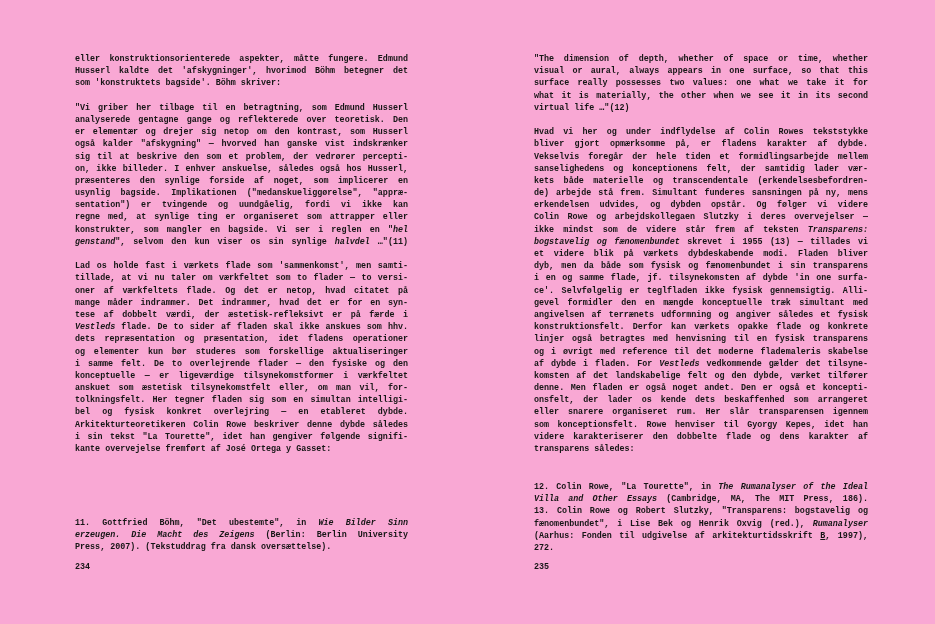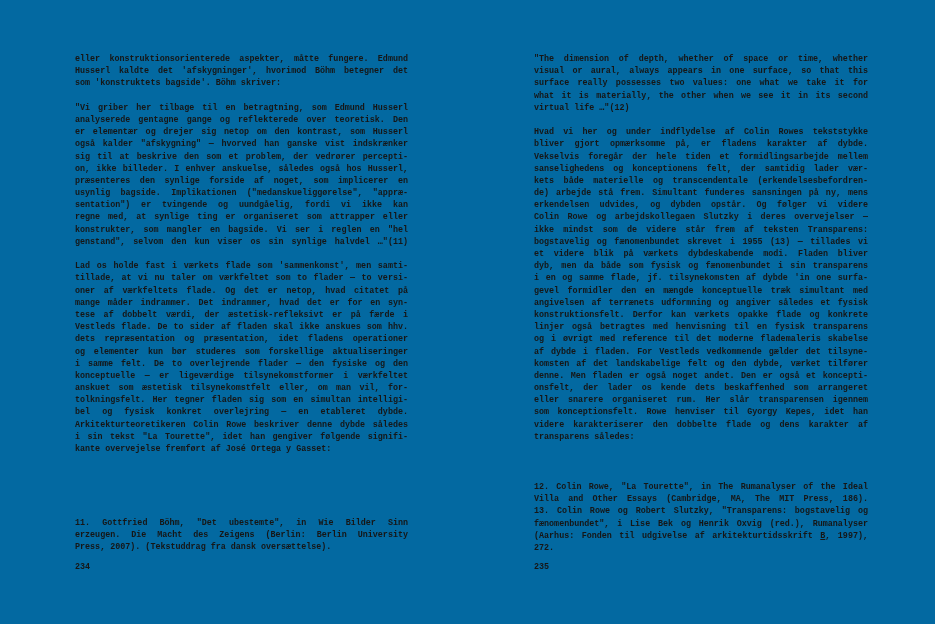--- a/index.html
+++ b/index.html
@@ -1,40 +1,40 @@
 <!DOCTYPE html>
 <html><head>
 <meta charset="utf-8">
 <style>
   html, body { margin: 0; padding: 0; background: #ffffff; }
   .spread {
     position: relative;
     width: 935px;
     height: 624px;
-    background: #0369a1;
+    background: #f9a8d4;
     font-family: "Liberation Mono", "DejaVu Sans Mono", monospace;
     font-weight: bold;
     color: #161616;
     font-size: 8.4px;
     overflow: hidden;
   }
   .textcol { position: absolute; top: 53px; }
   .col-left  { left: 75px;  width: 333px; }
   .col-right { left: 534px; width: 334px; }
   .para + .para { margin-top: 12.2px; }
   .line {
     height: 12.2px;
     line-height: 12.2px;
     text-align: justify;
     text-align-last: justify;
     overflow: hidden;
     white-space: normal;
   }
   .line.endline { text-align-last: left; }
-  .it { }
+  .it { font-style: italic; }
   .un { text-decoration: underline; }
   .footnote-block { position: absolute; }
   .fn-left  { top: 517px; left: 75px;  width: 333px; }
   .fn-right { top: 481px; left: 534px; width: 334px; }
   .pagenum {
     position: absolute;
     top: 561px;
     height: 12.2px;
     line-height: 12.2px;
   }
@@ -110,20 +110,21 @@
           <div class="line"><span>sanselighedens og konceptionens felt, der samtidig lader vær-</span></div>
           <div class="line"><span>kets både materielle og transcendentale (erkendelsesbefordren-</span></div>
           <div class="line"><span>de) arbejde stå frem. Simultant funderes sansningen på ny, mens</span></div>
           <div class="line"><span>erkendelsen udvides, og dybden opstår. Og følger vi videre</span></div>
           <div class="line"><span>Colin Rowe og arbejdskollegaen Slutzky i deres overvejelser —</span></div>
           <div class="line"><span>ikke mindst som de videre står frem af teksten </span><span class="it">Transparens:</span></div>
           <div class="line"><span class="it">bogstavelig og fænomenbundet</span><span> skrevet i 1955 (13) — tillades vi</span></div>
           <div class="line"><span>et videre blik på værkets dybdeskabende modi. Fladen bliver</span></div>
           <div class="line"><span>dyb, men da både som fysisk og fænomenbundet i sin transparens</span></div>
           <div class="line"><span>i en og samme flade, jf. tilsynekomsten af dybde 'in one surfa-</span></div>
+          <div class="line"><span>ce'. Selvfølgelig er teglfladen ikke fysisk gennemsigtig. Alli-</span></div>
           <div class="line"><span>gevel formidler den en mængde konceptuelle træk simultant med</span></div>
           <div class="line"><span>angivelsen af terrænets udformning og angiver således et fysisk</span></div>
           <div class="line"><span>konstruktionsfelt. Derfor kan værkets opakke flade og konkrete</span></div>
           <div class="line"><span>linjer også betragtes med henvisning til en fysisk transparens</span></div>
           <div class="line"><span>og i øvrigt med reference til det moderne flademaleris skabelse</span></div>
           <div class="line"><span>af dybde i fladen. For </span><span class="it">Vestleds</span><span> vedkommende gælder det tilsyne-</span></div>
           <div class="line"><span>komsten af det landskabelige felt og den dybde, værket tilfører</span></div>
           <div class="line"><span>denne. Men fladen er også noget andet. Den er også et koncepti-</span></div>
           <div class="line"><span>onsfelt, der lader os kende dets beskaffenhed som arrangeret</span></div>
           <div class="line"><span>eller snarere organiseret rum. Her slår transparensen igennem</span></div>

